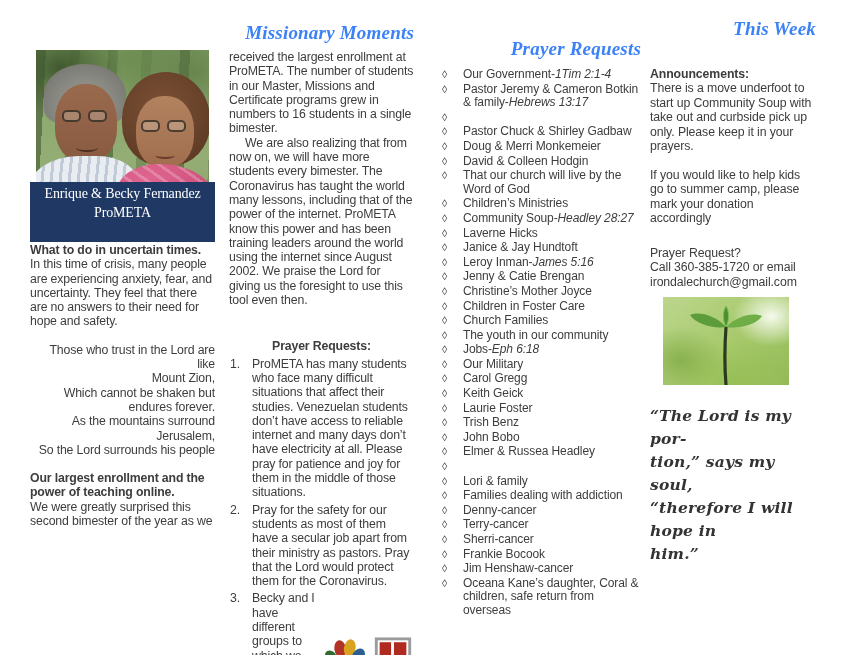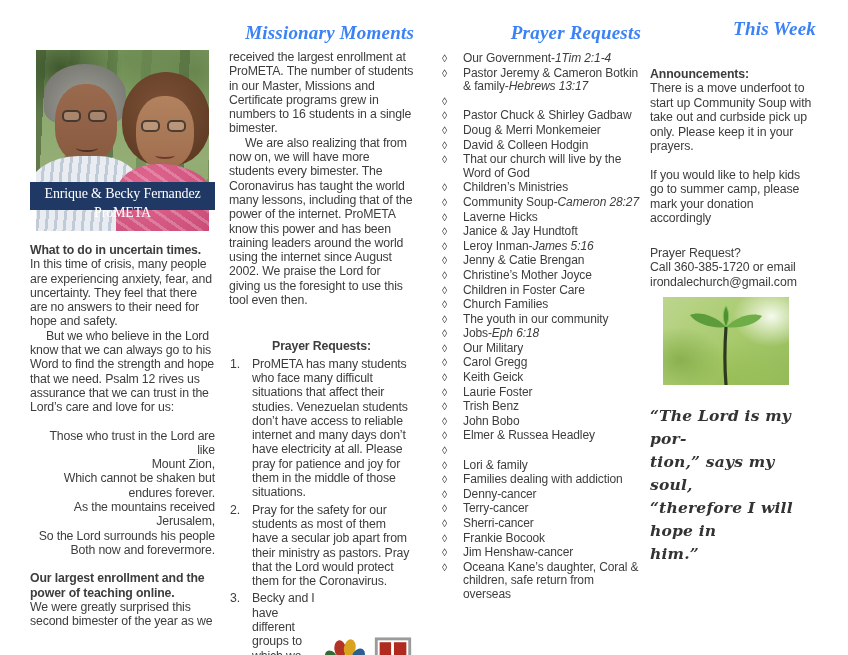--- a/index.html
+++ b/index.html
@@ -43,30 +43,30 @@
   .woman-hair { left: 86px; top: 22px; width: 88px; height: 94px; border-radius: 52% 52% 46% 46%;
     background: radial-gradient(circle at 45% 38%, #7c5136, #57351f); }
   .woman-face { left: 100px; top: 46px; width: 58px; height: 72px; border-radius: 46% 46% 44% 44%;
     background: linear-gradient(#b2825f, #a06e4e); }
   .woman-lens-l { left: 105px; top: 70px; } .woman-lens-r { left: 131px; top: 70px; }
   .woman-mouth { left: 119px; top: 102px; width: 20px; height: 7px; border-bottom: 2.5px solid #6e3a2e; border-radius: 50%; }
   .woman-top { left: 80px; top: 114px; width: 100px; height: 70px; border-radius: 42% 55% 0 0;
     background:
       repeating-linear-gradient(35deg, rgba(255,255,255,.22) 0 3px, rgba(0,0,0,0) 3px 10px),
       radial-gradient(circle at 32% 28%, #e0668f, #c74a74); }
-  .photo-caption { position: absolute; left: 0; top: 132px; width: 185px; height: 28px;
+  .photo-caption { position: absolute; left: 0; top: 132px; width: 185px; height: 60px;
     background: #1f3864; color: #fff; text-align: center;
     font-family: "Liberation Serif", serif; font-size: 14px; line-height: 19px; padding-top: 2px; }
   
   .n-item { display: flex; margin-top: 3px; }
   .pnum { flex: none; width: 23px; padding-left: 1px; }
   .ptext { flex: 1; }
   .logo-float { float: right; width: 94px; margin: 44px 0 2px 4px; display: flex; gap: 4px; align-items: flex-end; }
   
-  .panel-b { position: absolute; left: 433px; top: 22px; width: 208px; }
+  .panel-b { position: absolute; left: 433px; top: 38px; width: 208px; }
   .panel-b .fold-title { margin-bottom: 8px; }
   .d-item { display: flex; align-items: flex-start; font-size: 12px; line-height: 13.6px; margin-bottom: 1px; letter-spacing: -0.1px; }
   .diamond { flex: none; width: 21px; margin-left: 9px; font-size: 10.5px; color: #4b4b4b; }
   .d-text { flex: 1; }
   .ref { font-style: italic; }
   
   .panel-c { position: absolute; left: 650px; top: 22px; width: 166px; font-size: 12.3px; line-height: 14.5px; letter-spacing: -0.1px; }
   .panel-c .fold-title { margin-bottom: 10px; }
   .ann-head { margin-top: 30px; font-weight: bold; }
   .mt14 { margin-top: 14px; } .mt20 { margin-top: 20px; }
@@ -106,38 +106,36 @@
             <div class="woman-mouth"></div>
             <div class="woman-top"></div>
           </div>
           <figcaption class="photo-caption">
             <div>Enrique &amp; Becky Fernandez</div>
             <div>ProMETA</div>
           </figcaption>
         </figure>
         <p class="bold-head">What to do in uncertain times.</p>
         <p>In this time of crisis, many people are experiencing anxiety, fear, and uncertainty. They feel that there are no answers to their need for hope and safety.</p>
-        <p class="indent">But we who believe in the Lord know that we can always go to his Word to find the strength and hope that we need. Psalm 12 rives us assurance that we can trust in the Lord’s care and love for us:</p>
         <div class="poem">
 
             <div class="poem-line">Those who trust in the Lord are like</div>
 
             <div class="poem-line">Mount Zion,</div>
 
             <div class="poem-line">Which cannot be shaken but</div>
 
             <div class="poem-line">endures forever.</div>
 
-            <div class="poem-line">As the mountains received</div>
+            <div class="poem-line">As the mountains surround</div>
 
             <div class="poem-line">Jerusalem,</div>
 
             <div class="poem-line">So the Lord surrounds his people</div>
 
-            <div class="poem-line">Both now and forevermore.</div>
           </div>
         <p class="bold-head">Our largest enrollment and the power of teaching online.</p>
         <p>We were greatly surprised this second bimester of the year as we</p>
       </div>
 
       <div class="col">
         <p>received the largest enrollment at ProMETA. The number of students in our Master, Missions and Certificate programs grew in numbers to 16 students in a single bimester.</p>
         <p class="indent">We are also realizing that from now on, we will have more students every bimester. The Coronavirus has taught the world many lessons, including that of the power of the internet. ProMETA know this power and has been training leaders around the world using the internet since August 2002. We praise the Lord for giving us the foresight to use this tool even then.</p>
         <p class="bold-head" style="margin-top:32px;text-align:center;">Prayer Requests:</p>
         <div>
@@ -226,21 +224,21 @@
           <span class="d-text"><span>That our church will live by the Word of God</span><span class="ref"></span></span>
         </div>
 
         <div class="d-item">
           <span class="diamond">◊</span>
           <span class="d-text"><span>Children’s Ministries</span><span class="ref"></span></span>
         </div>
 
         <div class="d-item">
           <span class="diamond">◊</span>
-          <span class="d-text"><span>Community Soup-</span><span class="ref">Cameron 28:27</span></span>
+          <span class="d-text"><span>Community Soup-</span><span class="ref">Headley 28:27</span></span>
         </div>
 
         <div class="d-item">
           <span class="diamond">◊</span>
           <span class="d-text"><span>Laverne Hicks</span><span class="ref"></span></span>
         </div>
 
         <div class="d-item">
           <span class="diamond">◊</span>
           <span class="d-text"><span>Janice &amp; Jay Hundtoft</span><span class="ref"></span></span>

